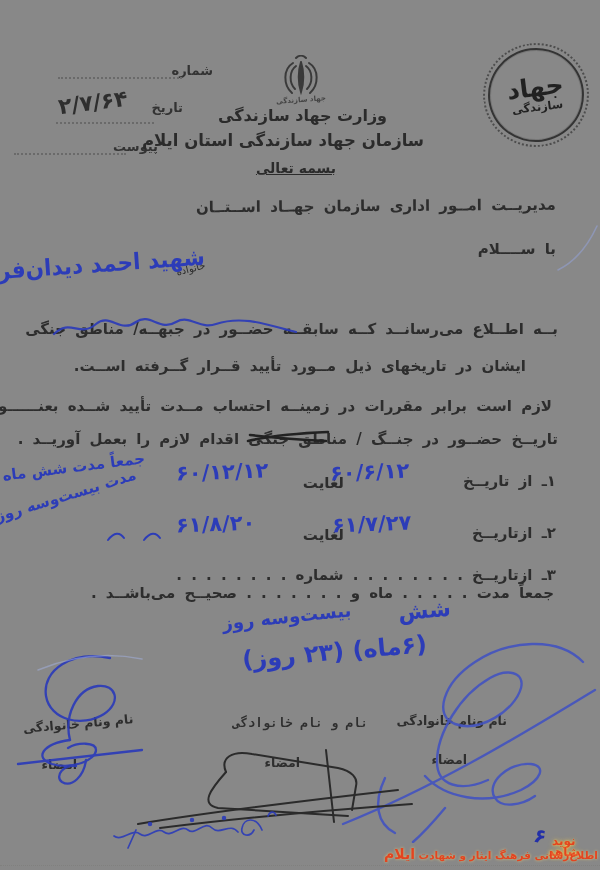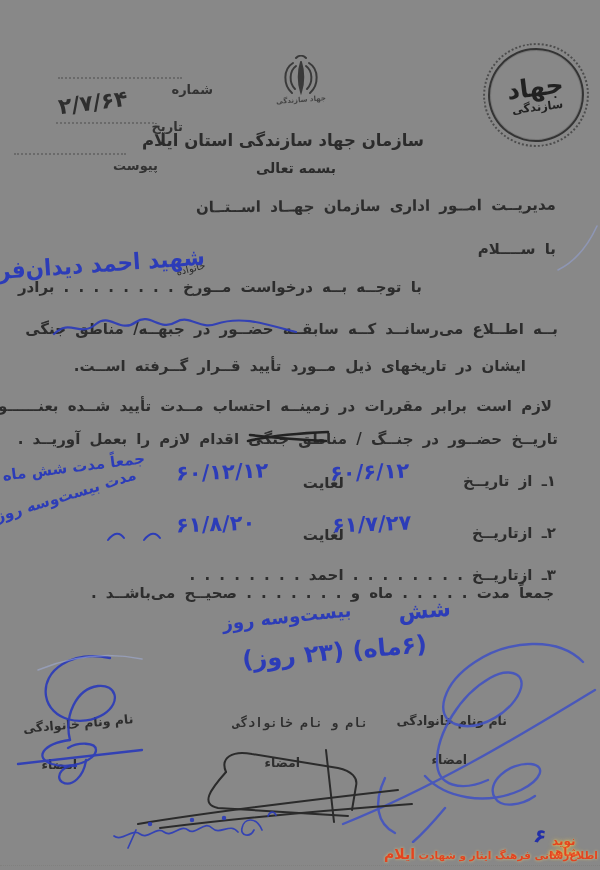--- a/index.html
+++ b/index.html
@@ -10,21 +10,21 @@
     color:#2b2b2b;
     background:
       radial-gradient(ellipse 220px 160px at 18% 28%, rgba(130,140,160,0.05), transparent 65%),
       radial-gradient(ellipse 320px 220px at 80% 55%, rgba(130,140,160,0.06), transparent 65%),
       radial-gradient(ellipse 260px 300px at 45% 88%, rgba(150,148,135,0.06), transparent 65%),
       linear-gradient(90deg,#f7f7f4 0%,#f3f3ef 72%,#ececе9 94%,#dededb 100%),
       #f3f3ef;
   }
   .abs{position:absolute;}
   .printed{font-size:15px;font-weight:700;color:#2d2d2d;white-space:nowrap;word-spacing:4px;letter-spacing:.2px;}
-  .small-label{font-size:13px;font-weight:700;color:#333;white-space:nowrap;margin-top:19px;}
+  .small-label{font-size:13px;font-weight:700;color:#333;white-space:nowrap;}
   .dotted-leader{border-bottom:2px dotted #6a6a6a;height:1px;}
   .hw-blue{color:#2c3cb8;font-weight:700;white-space:nowrap;}
   .hw-black{color:#2e2e2e;font-weight:700;white-space:nowrap;}
   .center{text-align:center;}
   .stamp-round{
     width:92px;height:90px;border-radius:50%;
     border:2.5px solid rgba(28,28,28,.78);
     transform:rotate(-7deg);
     display:flex;flex-direction:column;align-items:center;justify-content:center;
     color:rgba(22,22,22,.9);
@@ -64,32 +64,32 @@
       <path d="M 20 7 C 17 16 17 28 20 37 C 23 28 23 16 20 7" fill="#3a3a3a"></path>
       <path d="M 15 11 C 8 16 8 28 14 34"></path>
       <path d="M 12 8 C 2 14 2 30 11 38"></path>
       <path d="M 25 11 C 32 16 32 28 26 34"></path>
       <path d="M 28 8 C 38 14 38 30 29 38"></path>
       <path d="M 15 3 C 18 0 22 0 25 3"></path>
     </svg>
   </div>
   <div class="abs" style="top:96px;left:262px;width:78px;font-size:7px;font-weight:700;color:#444;text-align:center;transform:rotate(-4deg);">جهاد سازندگی</div>
 
+  <div class="abs center" style="top:106px;left:205px;width:195px;font-size:16px;font-weight:700;letter-spacing:.5px;">وزارت جهاد سازندگی</div>
   <div class="abs center" style="top:131px;left:138px;width:290px;font-size:16.5px;font-weight:700;letter-spacing:.5px;">سازمان جهاد سازندگی استان ایلام</div>
-  <div class="abs center" style="top:160px;left:246px;width:100px;font-size:14px;font-weight:700;">بسمه تعالی</div>
+  <div class="abs center" style="top:160px;left:246px;width:100px;font-size:14px;font-weight:700;text-decoration:underline;">بسمه تعالی</div>
 
   <div class="abs stamp-round" style="top:48px;left:488px;">
     <div class="stamp-l1">جهاد</div>
     <div class="stamp-l2">سازندگی</div>
   </div>
 
   <div class="abs printed" style="top:197px;right:44px;transform:rotate(-.4deg);">مدیریــت امــور اداری سازمان جهــاد اســتــان</div>
   <div class="abs printed" style="top:240px;right:44px;text-align:center;">با ســــلام</div>
 
-  <div class="abs printed" style="top:278px;right:178px;">با توجــه بــه درخواست مــورخ . . . . . . . . برادر</div>
   <div class="abs hw-black" style="top:263px;left:176px;font-size:10px;font-weight:400;transform:rotate(-14deg);">خانواده</div>
   <div class="abs hw-blue" style="top:258px;left:-2px;font-size:23px;transform:rotate(-4deg) scaleX(.94);transform-origin:left center;">شهید احمد دیدان‌فر</div>
 
   <div class="abs printed" style="top:320px;right:42px;">
     <span>بــه اطــلاع می‌رسانــد کــه سابقــه حضــور در جبهــه/</span>
     <span>مناطق جنگی</span>
   </div>
   <div class="abs" style="top:310px;left:50px;">
     <svg width="250" height="36" viewBox="0 0 250 36" fill="none" stroke="#2c3cb8" stroke-width="2.2" stroke-linecap="round" opacity=".92">
       <path d="M 4 24 C 20 8 30 28 46 14 C 60 2 70 24 86 12 C 100 2 110 22 126 12 C 140 4 150 20 166 14 C 196 4 226 18 246 22"></path>
@@ -121,21 +121,21 @@
   <div class="abs hw-blue" style="top:512px;left:332px;font-size:21px;transform:rotate(-2deg);">۶۱/۷/۲۷</div>
   <div class="abs hw-blue" style="top:512px;left:176px;font-size:21px;transform:rotate(-2deg);">۶۱/۸/۲۰</div>
   <div class="abs" style="top:526px;left:100px;">
     <svg width="70" height="22" viewBox="0 0 70 22" fill="none" stroke="#2c3cb8" stroke-width="2" stroke-linecap="round">
       <path d="M 8 14 C 14 6 20 6 24 12"></path>
       <path d="M 44 14 C 50 6 56 6 60 12"></path>
     </svg>
   </div>
   <div class="abs hw-blue" style="top:508px;left:-4px;font-size:15px;transform:rotate(-17deg);transform-origin:left center;">مدت بیست‌وسه روز</div>
 
-  <div class="abs printed" style="top:566px;right:44px;">۳ـ ازتاریــخ . . . . . . . . احمد . . . . . . . .</div>
+  <div class="abs printed" style="top:566px;right:44px;">۳ـ ازتاریــخ . . . . . . . . شماره . . . . . . . .</div>
 
   <div class="abs printed" style="top:584px;right:46px;">جمعاً مدت . . . . . ماه و . . . . . . . صحیــح می‌باشــد .</div>
   <div class="abs hw-blue" style="top:598px;left:398px;font-size:22px;transform:rotate(-5deg);">شش</div>
   <div class="abs hw-blue" style="top:606px;left:222px;font-size:18px;transform:rotate(-6deg);">بیست‌وسه روز</div>
   <div class="abs hw-blue" style="top:638px;left:242px;font-size:24px;transform:rotate(-5deg);letter-spacing:1px;">(۶ماه) (۲۳ روز)</div>
 
   <div class="abs sig-label" style="top:713px;right:93px;">نام ونام خانوادگی</div>
   <div class="abs sig-label" style="top:752px;right:133px;">امضاء</div>
 
   <div class="abs sig-label" style="top:715px;right:232px;font-family:Liberation Mono, monospace;">نام و نام خانوادگی</div>

